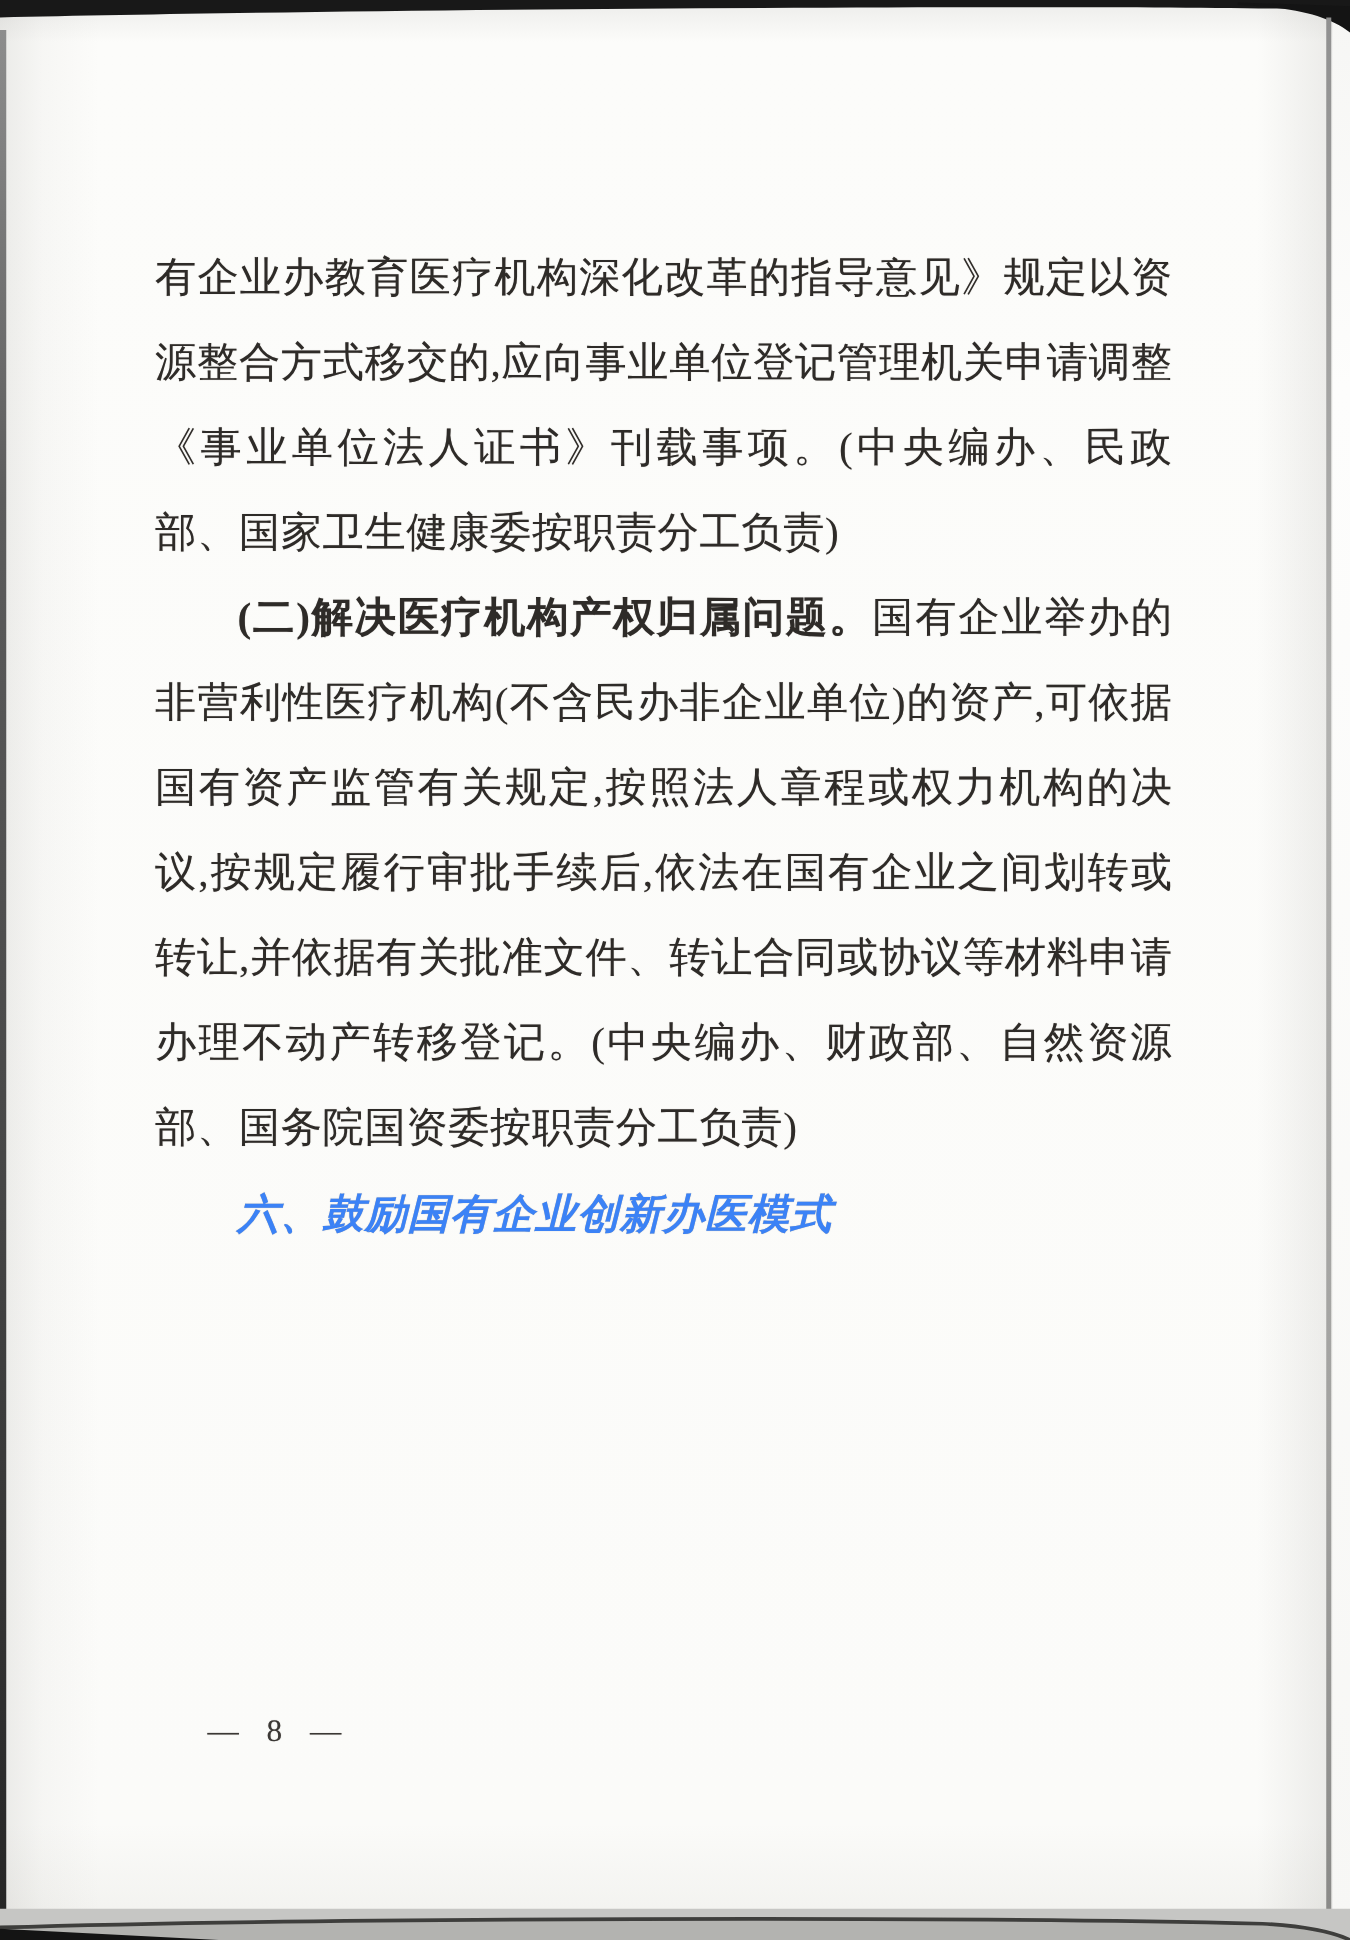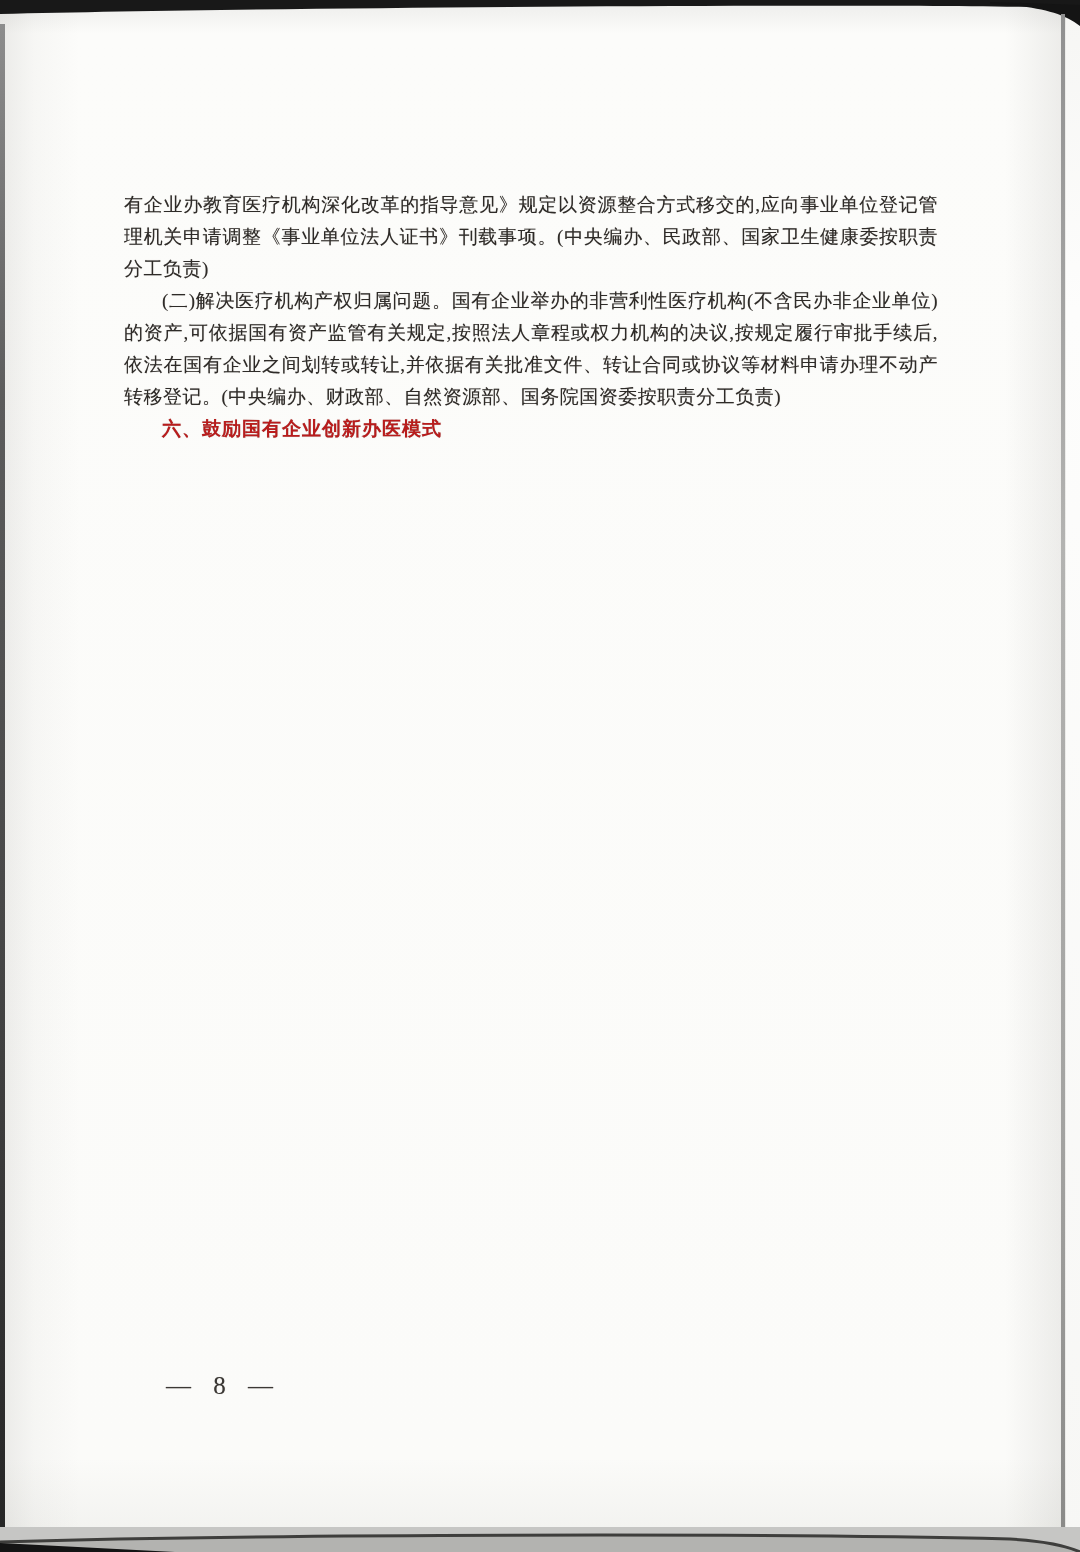--- a/index.html
+++ b/index.html
@@ -33,33 +33,34 @@
   }
   .edge-right {
     position: absolute; top: 14px; left: 1061px; width: 4px; height: 1514px;
     background: linear-gradient(180deg, #909090, #b3b3b1 35%, #a2a2a0 75%, #8a8a88);
     box-shadow: -8px 0 10px -5px rgba(0,0,0,0.10);
   }
 
   
   .content {
     position: absolute; left: 124px; top: 189px; width: 814px;
-    font-size: 19px; line-height: 32px;
+    font-size: 33px; line-height: 68px;
     color: #2e2b28;
     text-align: justify; letter-spacing: 0.5px;
     text-shadow: 0 0 0.7px rgba(70,62,55,0.45);
   }
   .para { margin: 0; }
   .indent { text-indent: 2em; }
-  .lead { font-weight: normal; }
+  .lead { font-weight: bold; }
   .heading {
     margin: 0; font-weight: bold; text-indent: 2em;
-    color: #b91c1c;
+    color: #3b82f6;
     font-family: "Liberation Sans", "DejaVu Sans", sans-serif;
     letter-spacing: 1px;
+    font-style: italic;
   }
   .page-number {
     position: absolute; left: 166px; top: 1372px;
     font-size: 25px; color: #3b3835;
     letter-spacing: 2px; word-spacing: 12px;
     text-shadow: 0 0 0.7px rgba(70,62,55,0.45);
   }
 </style>
 </head>
 <body>

